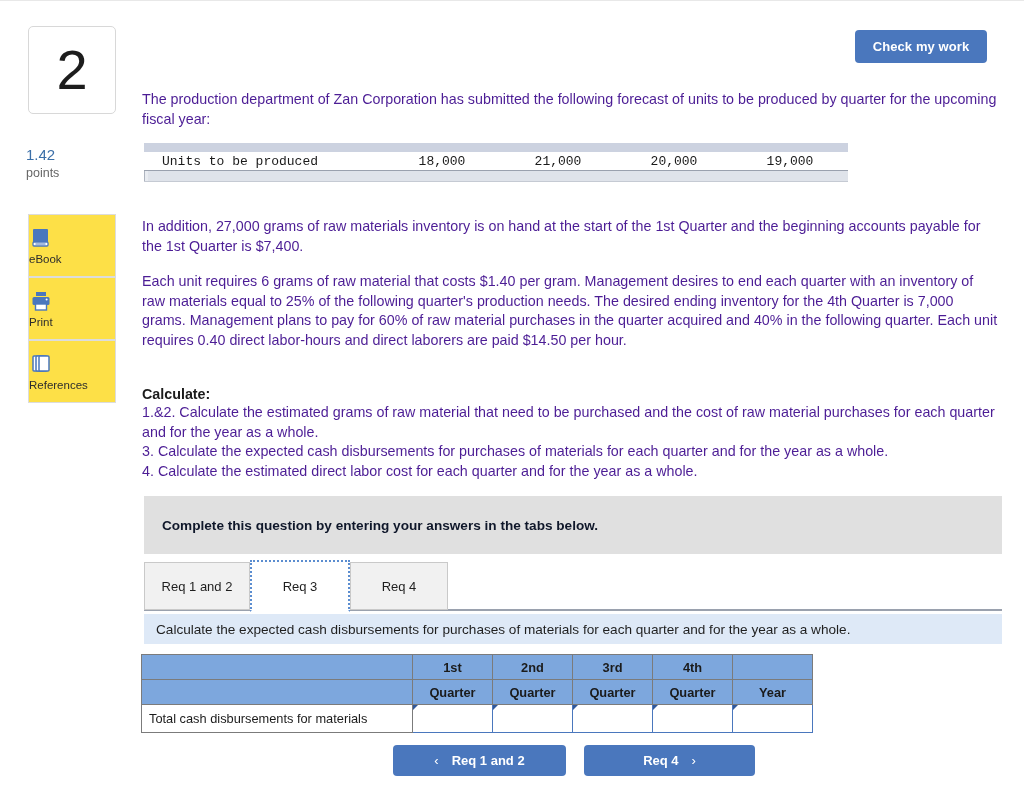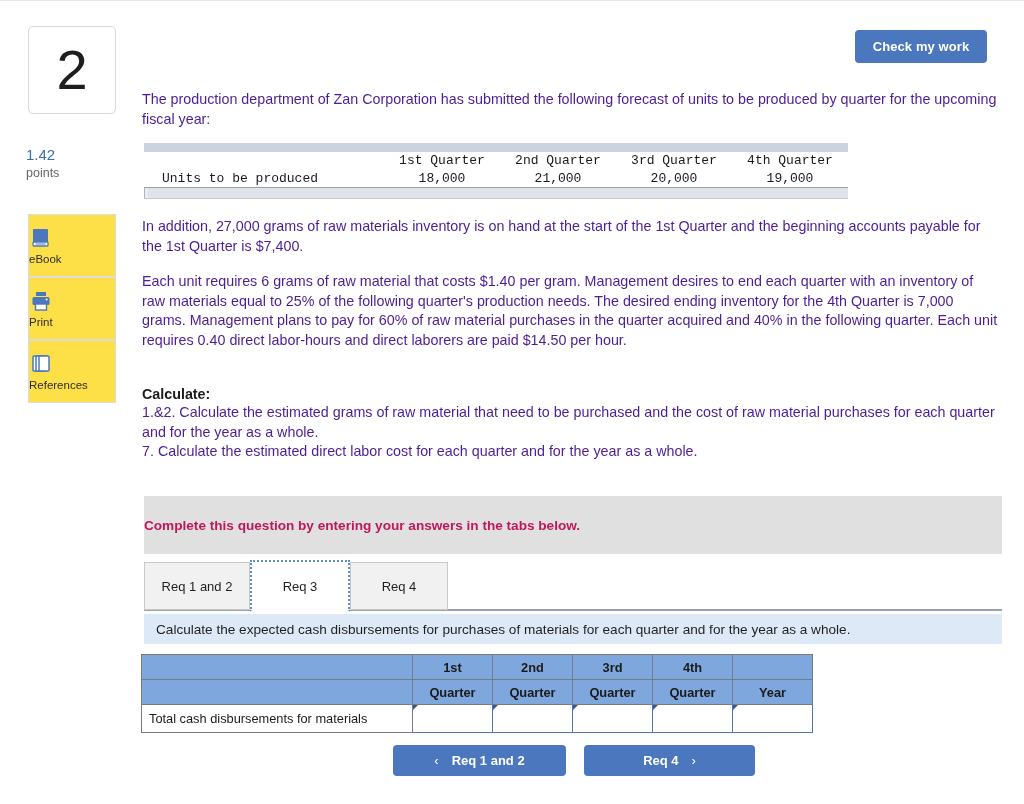--- a/index.html
+++ b/index.html
@@ -109,21 +109,21 @@
   }
 
   
   .banner {
     position: absolute; left: 4px; top: 496px;
     width: 858px; height: 58px;
     background: #e0e0e0;
     display: flex; align-items: center;
   }
   .banner .txt {
-    font-size: 13.6px; font-weight: bold; color: #be185d;
+    margin-left: 18px; font-size: 13.6px; font-weight: bold; color: #0f172a;
   }
 
   
   .tabs { position: absolute; left: 4px; top: 560px; width: 858px; height: 51px; }
   .tab {
     position: absolute; top: 2px; height: 48px;
     background: #f1f1f1;
     border: 1px solid #c9c9c9;
     display: flex; align-items: center; justify-content: center;
     font-size: 13px; color: #1f1f1f; cursor: pointer;
@@ -256,48 +256,42 @@
   <div class="main">
 
     <button class="checkbtn">Check my work</button>
 
     <div class="para p-intro">The production department of Zan Corporation has submitted the following forecast of units to be produced by quarter for the upcoming fiscal year:</div>
 
     <div class="fcast">
       <div class="topbar"></div>
       <table>
         <tbody>
-            <tr>
-          <th class="lbl"></th>
-          <th class="q">1st Quarter</th>
-          <th class="q">2nd Quarter</th>
-          <th class="q">3rd Quarter</th>
-          <th class="q">4th Quarter</th>
-        </tr>
         <tr class="vals">
           <td class="lbl">Units to be produced</td>
           <td class="q">18,000</td>
           <td class="q">21,000</td>
           <td class="q">20,000</td>
           <td class="q">19,000</td>
         </tr>
       </tbody>
         </table>
       <div class="scroll">
         <div class="thumbedge"></div>
       </div>
     </div>
 
     <div class="para p-add">In addition, 27,000 grams of raw materials inventory is on hand at the start of the 1st Quarter and the beginning accounts payable for the 1st Quarter is $7,400.</div>
     <div class="para p-each">Each unit requires 6 grams of raw material that costs $1.40 per gram. Management desires to end each quarter with an inventory of raw materials equal to 25% of the following quarter's production needs. The desired ending inventory for the 4th Quarter is 7,000 grams. Management plans to pay for 60% of raw material purchases in the quarter acquired and 40% in the following quarter. Each unit requires 0.40 direct labor-hours and direct laborers are paid $14.50 per hour.</div>
 
     <div class="req-head">Calculate:</div>
     <div class="para p-req">
       <div>1.&amp;2. Calculate the estimated grams of raw material that need to be purchased and the cost of raw material purchases for each quarter and for the year as a whole.</div>
-      <div>7. Calculate the estimated direct labor cost for each quarter and for the year as a whole.</div>
+      <div>3. Calculate the expected cash disbursements for purchases of materials for each quarter and for the year as a whole.</div>
+      <div>4. Calculate the estimated direct labor cost for each quarter and for the year as a whole.</div>
     </div>
 
     <div class="banner">
       <span class="txt">Complete this question by entering your answers in the tabs below.</span>
     </div>
 
     <div class="tabs">
       <div class="tabs-underline"></div>
       <div class="tab tab-a">Req 1 and 2</div>
       <div class="tab tab-b active">Req 3</div>

